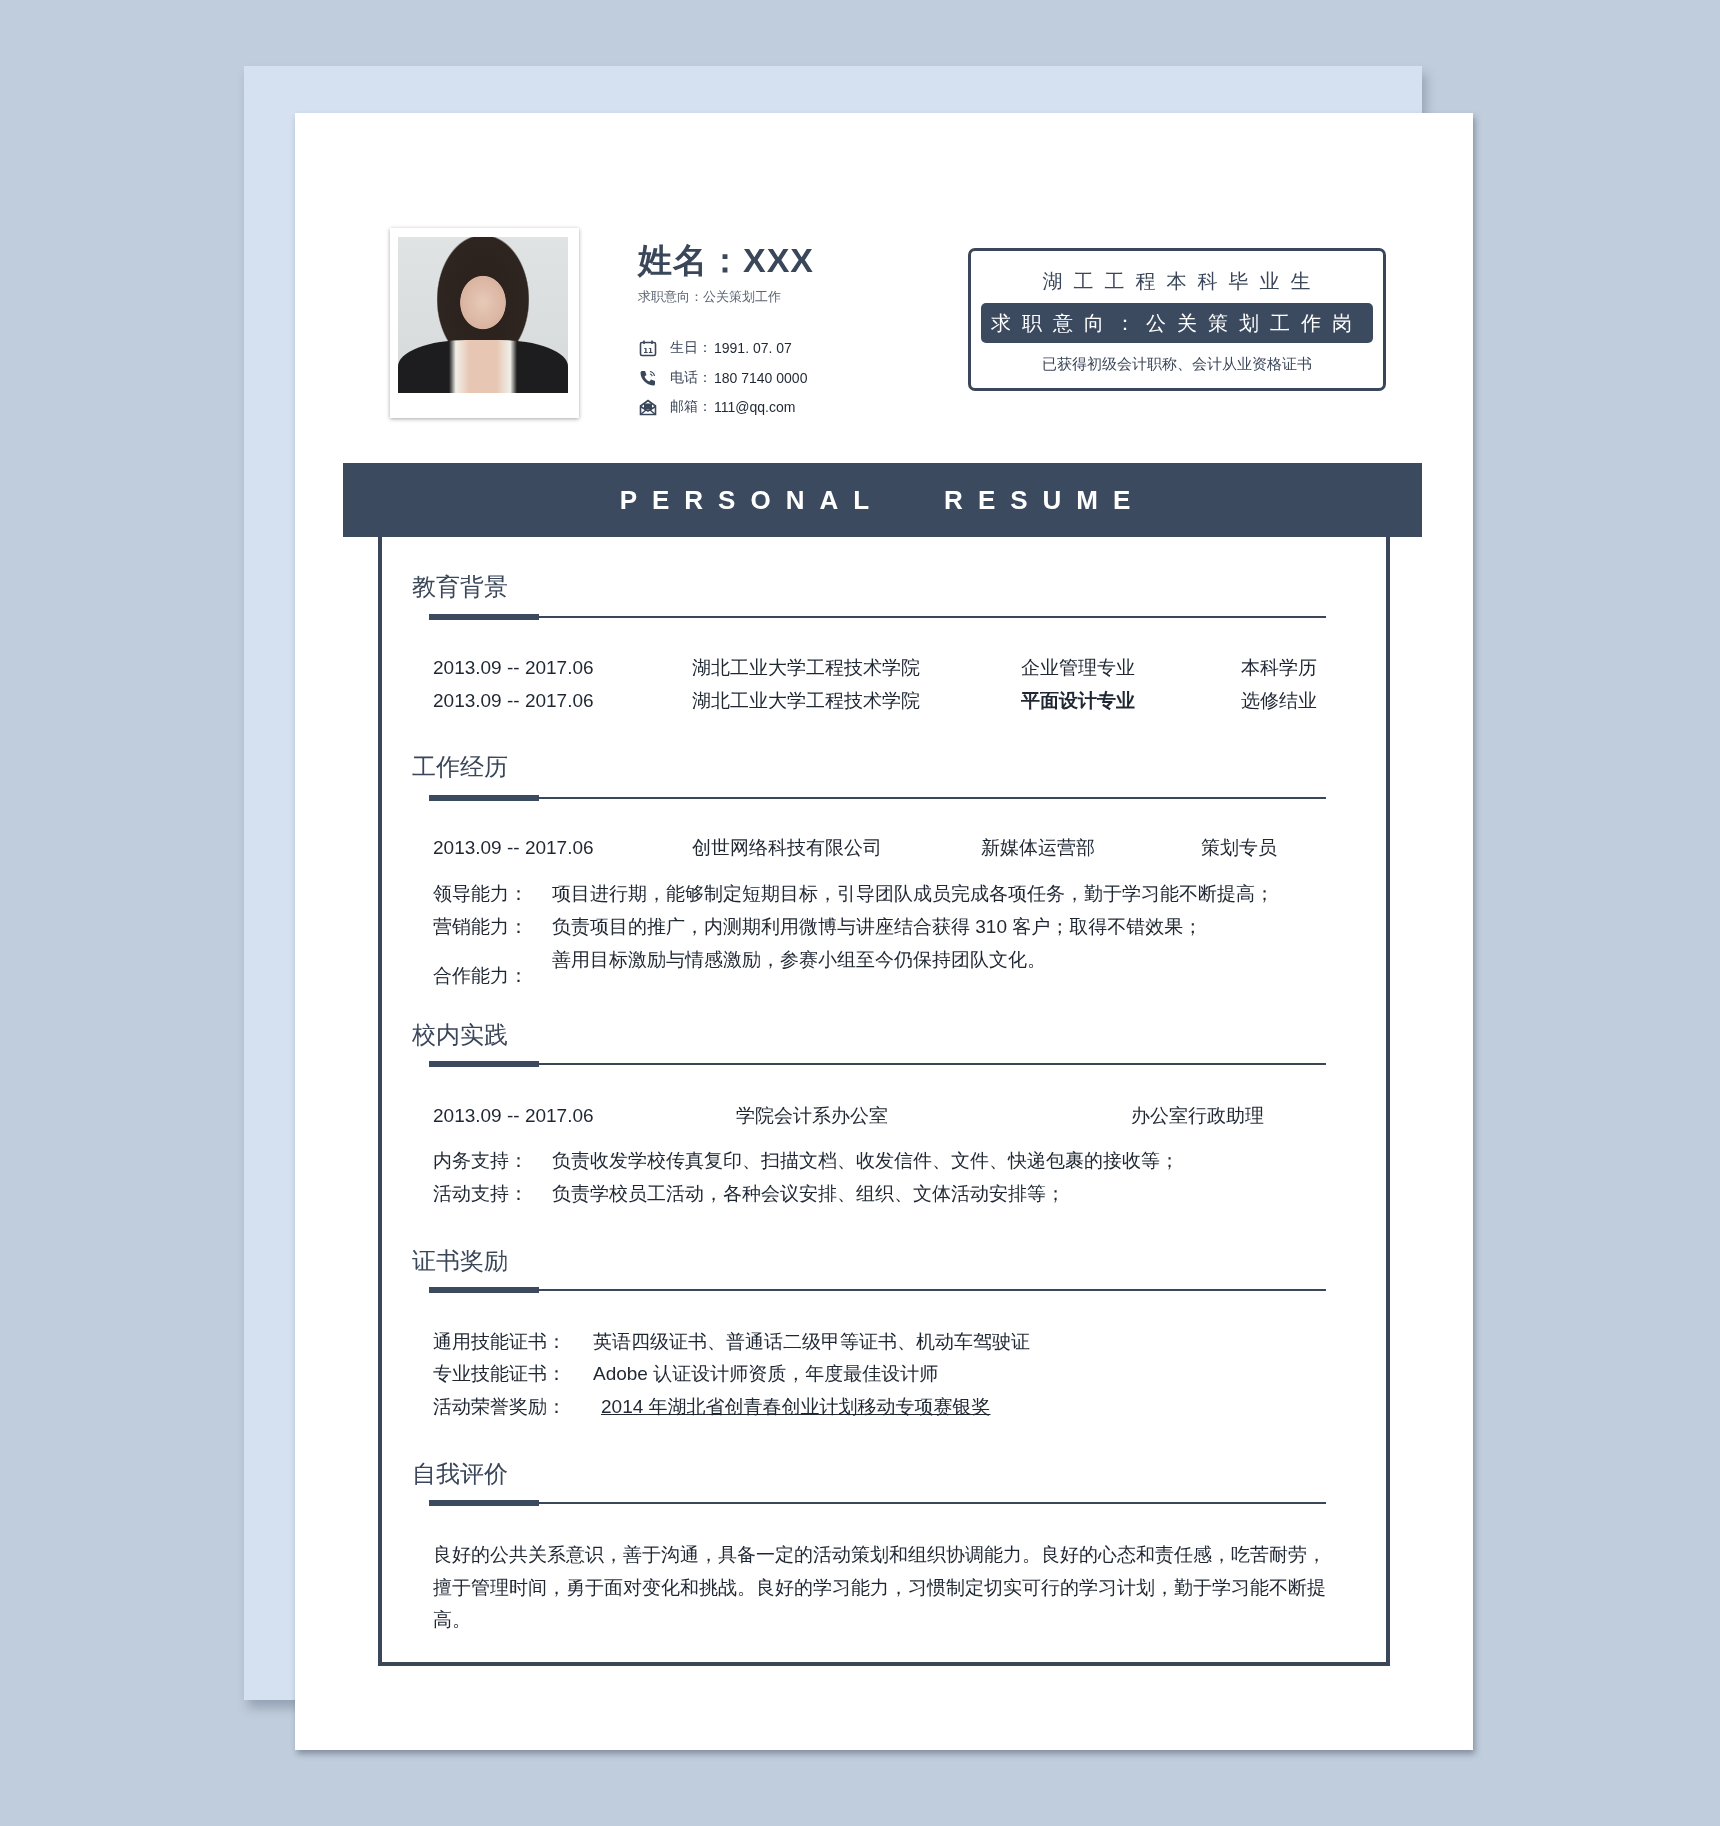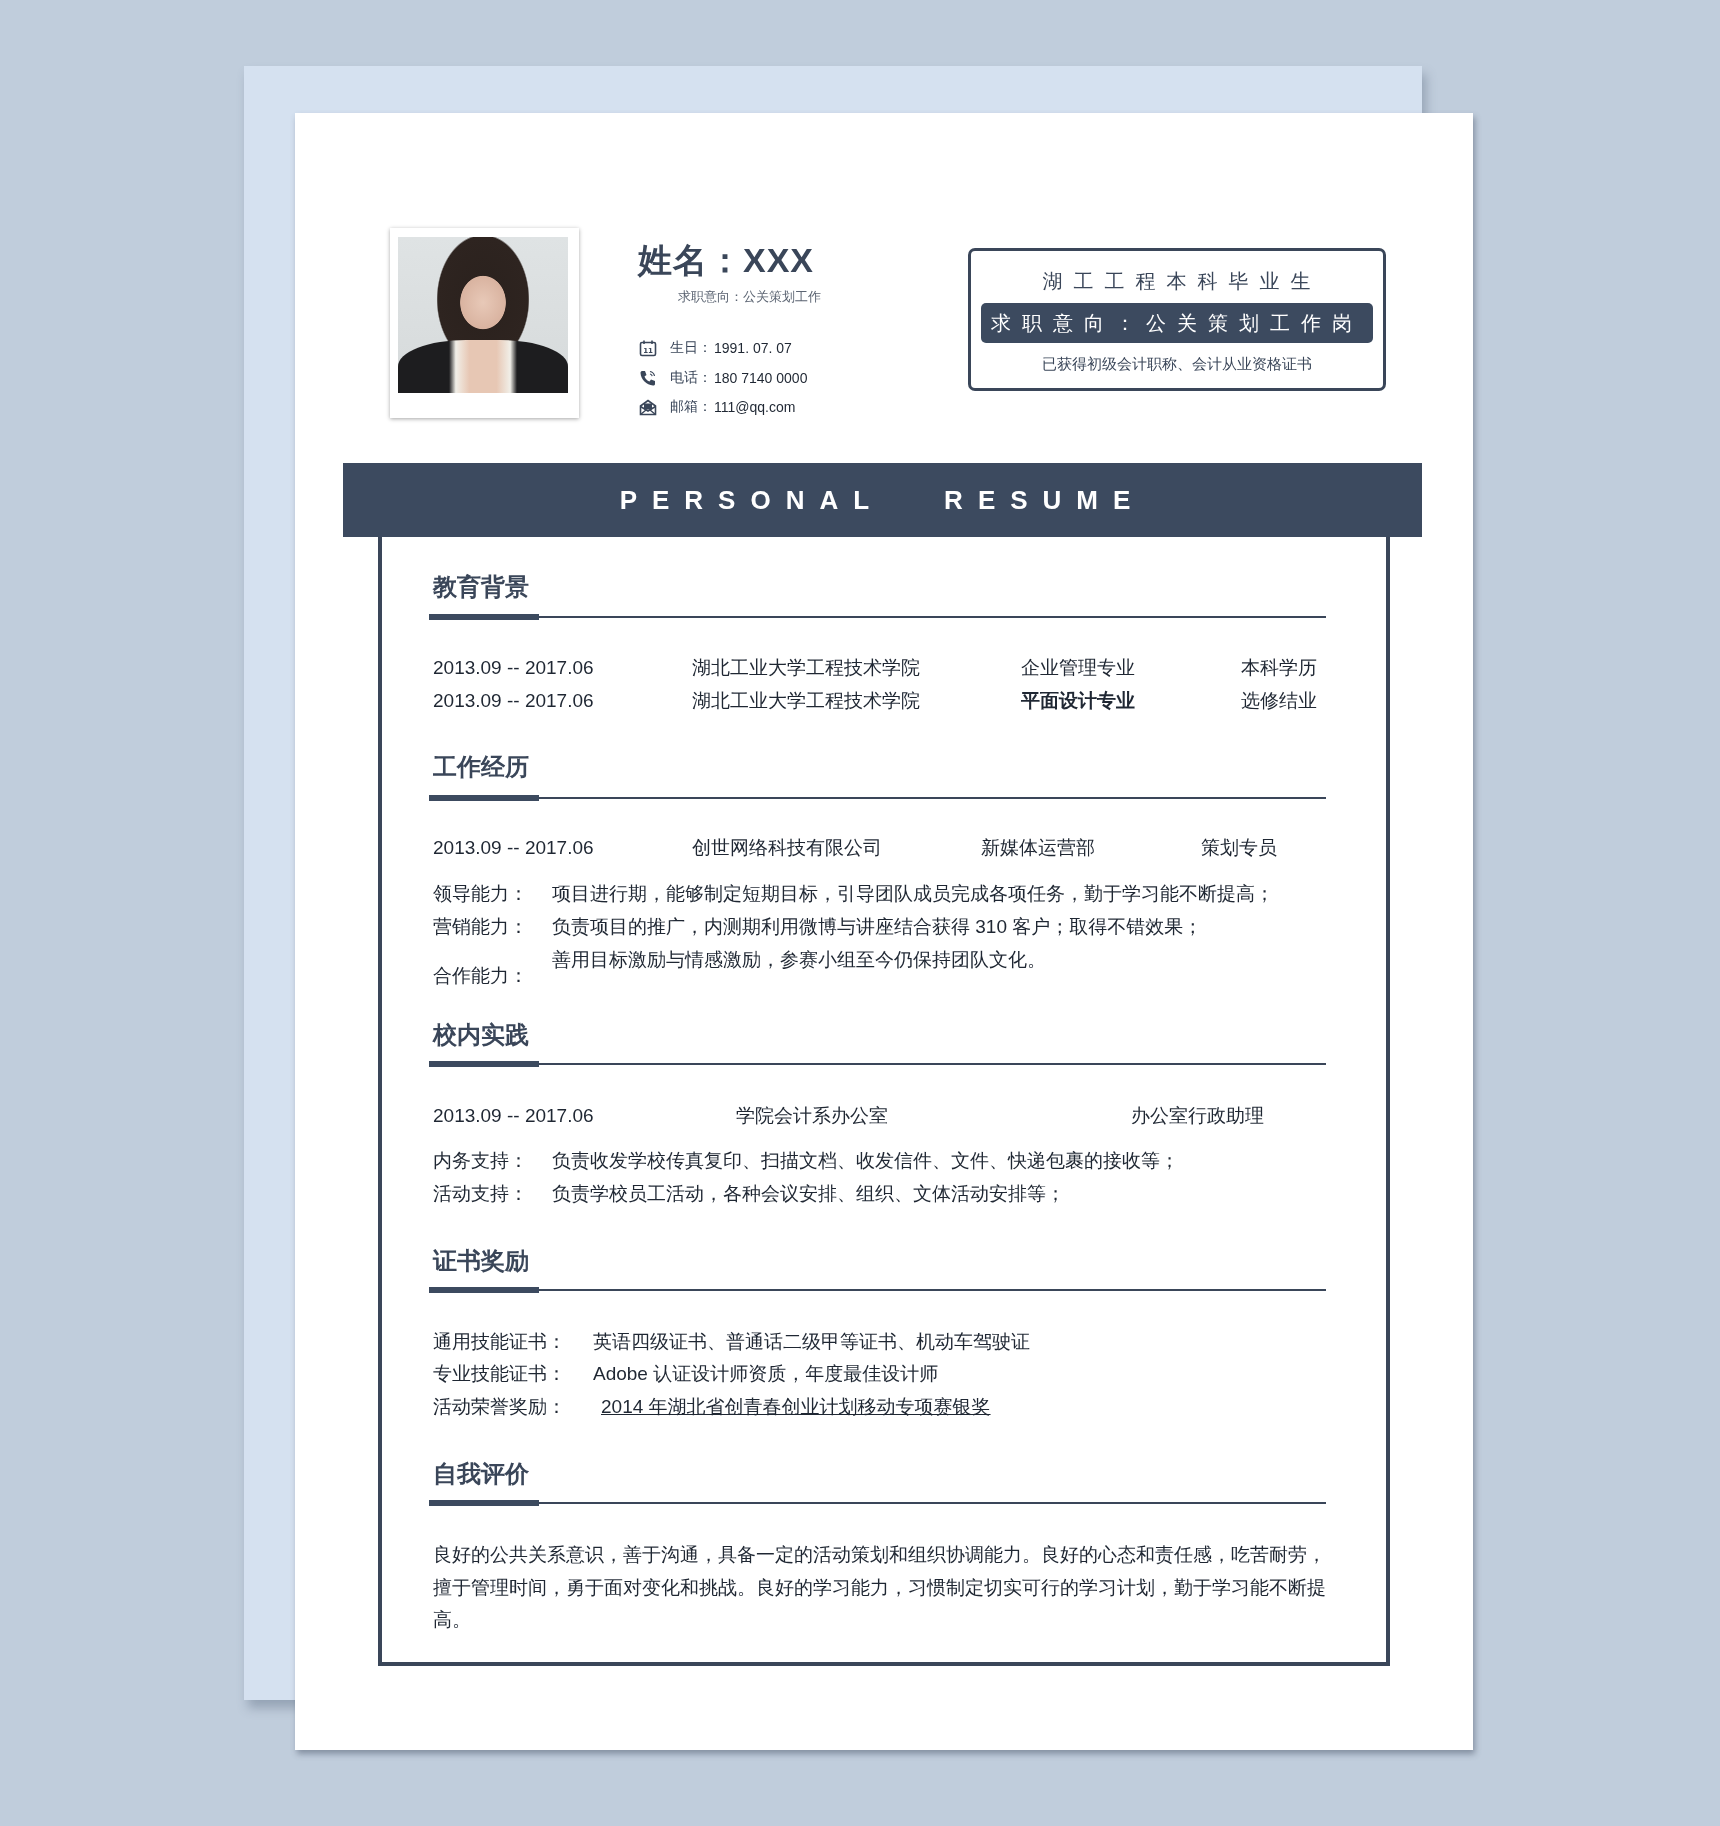--- a/index.html
+++ b/index.html
@@ -36,21 +36,21 @@
   .photo .torso {
     position:absolute; left:0; bottom:0; width:100%; height:34%;
     background: linear-gradient(90deg,#1d1d1f 0%,#1d1d1f 30%,#f1efe8 34%,#e7c7b4 42%,#e7c7b4 58%,#f1efe8 66%,#1d1d1f 70%,#1d1d1f 100%);
     border-radius: 40% 40% 0 0 / 50% 50% 0 0;
   }
   .name {
     left:638px; top:238px; font-size:34px; font-weight:bold; color:#3a4659;
     letter-spacing:1px; white-space:nowrap;
   }
   .objective-small {
-    left:638px; top:288px; font-size:13px; color:#5b6472; white-space:nowrap;margin-left:40px;
+    left:638px; top:288px; font-size:13px; color:#5b6472; white-space:nowrap;
   }
   .contact-row {
     left:638px; height:24px; display:flex; align-items:center; white-space:nowrap;
     font-size:14px; color:#1f2733;
   }
   .contact-row .ico { width:20px; height:18px; margin-right:12px; display:flex; align-items:center; justify-content:center; }
   .contact-row .lbl { color:#3a4659; margin-right:2px; }
   .info-card {
     left:968px; top:248px; width:412px; height:137px;
     border:3.5px solid #3a4659; border-radius:7px; background:#fff;
@@ -76,21 +76,21 @@
   }
   .banner span {
     font-size:26px; font-weight:bold; letter-spacing:15px; font-family:"Liberation Sans",sans-serif;
   }
   .banner .gap { display:inline-block; width:60px; }
   .content-box {
     left:378px; top:537px; width:1004px; height:1125px;
     border-left:4px solid #3a4659; border-right:4px solid #3a4659; border-bottom:4px solid #3a4659;
   }
   .sec-title {
-    left:433px; font-size:24px; font-weight:bold; color:#3a4659; white-space:nowrap;
+    left:412px; font-size:24px; font-weight:normal; color:#3a4659; white-space:nowrap;
   }
   .sec-line {
     left:429px; width:897px; height:2px; background:#3a4659;
   }
   .sec-line .thick {
     position:absolute; left:0; top:-2px; width:110px; height:6px; background:#3c4a5f;
   }
   .row {
     left:433px; font-size:19px; color:#1f2733; white-space:nowrap; height:24px; line-height:24px;
   }

